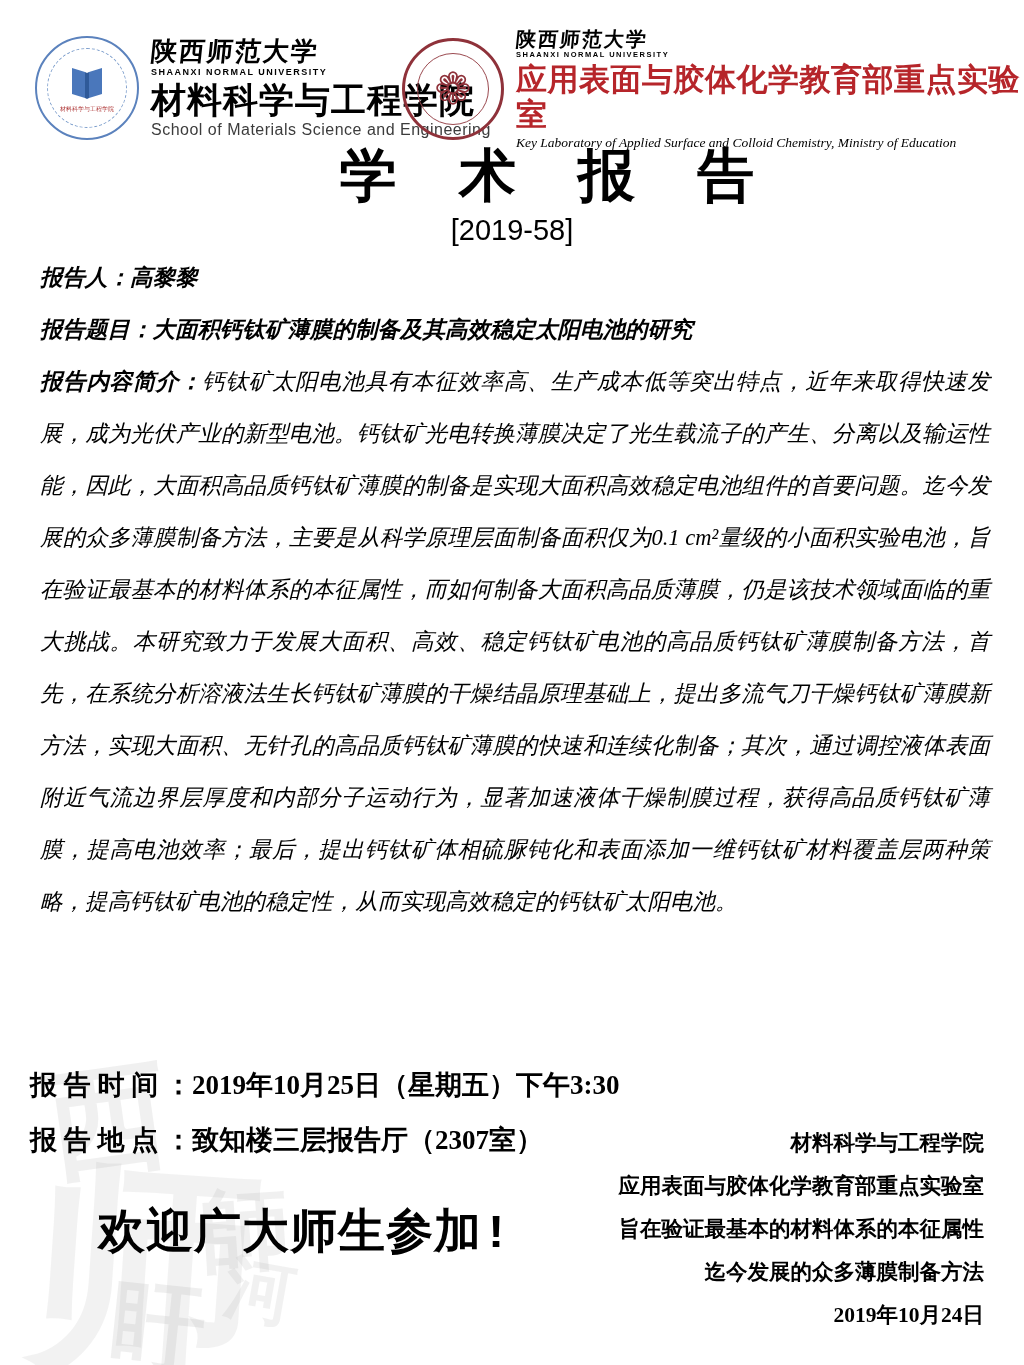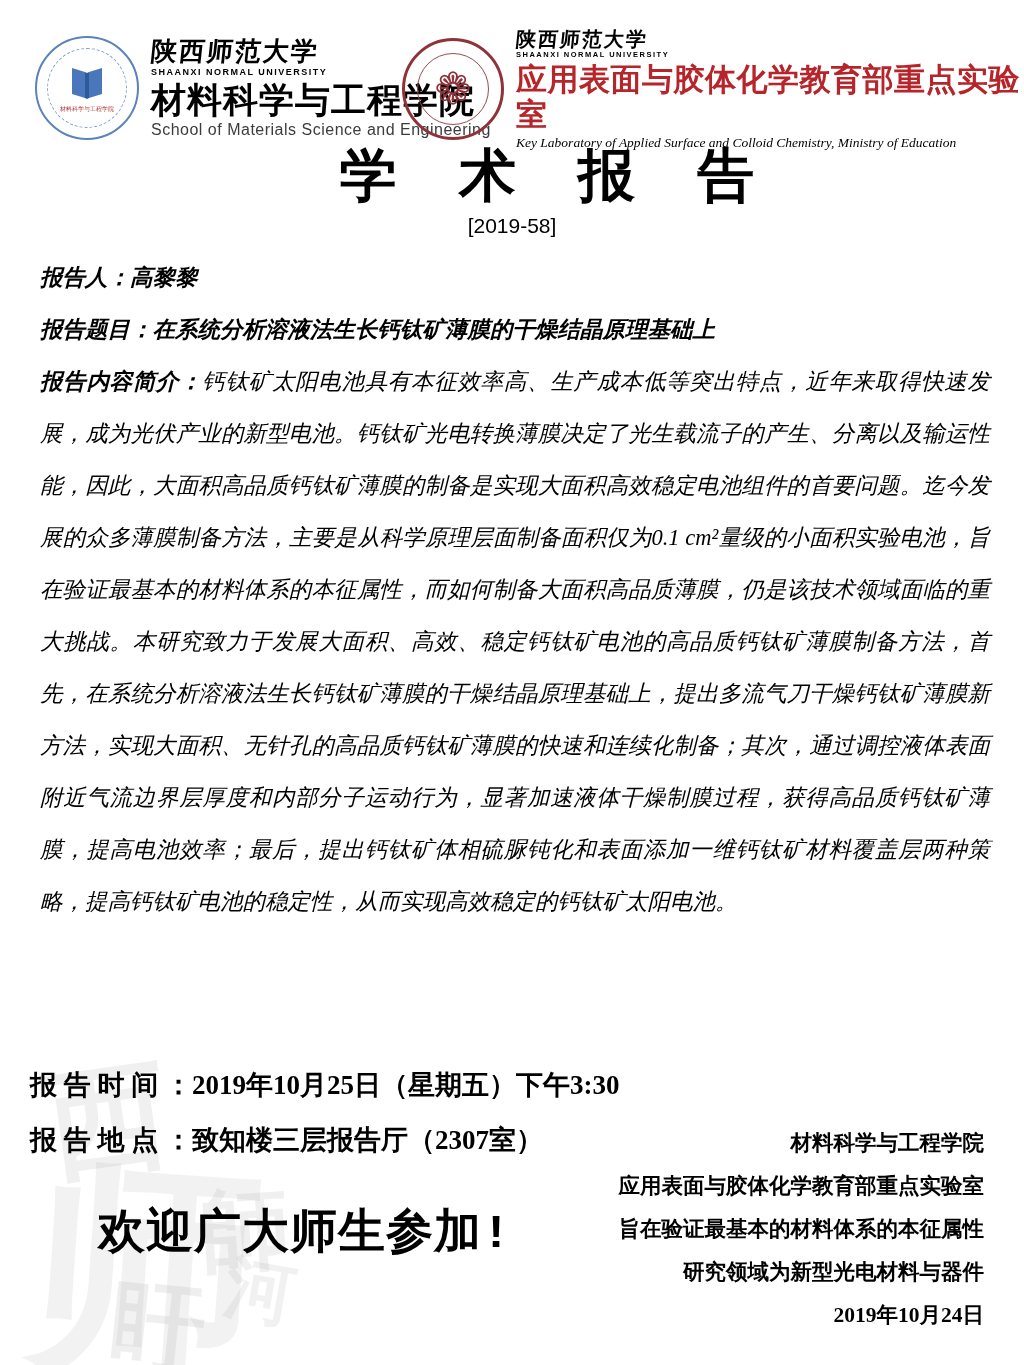--- a/index.html
+++ b/index.html
@@ -26,21 +26,21 @@
   .uni-en{font-size:9px;letter-spacing:1.5px;font-weight:bold;font-family:"Liberation Sans",sans-serif;margin:1px 0 3px 0;}
   .uni-en.small{font-size:7.5px;}
   .school-cn{font-size:35px;font-weight:bold;font-family:"Liberation Sans","DejaVu Sans",sans-serif;letter-spacing:1px;}
   .school-en{font-size:16px;color:#3c3c3c;font-family:"Liberation Sans",sans-serif;margin-top:2px;letter-spacing:0.5px;}
   .lab-cn{font-size:31px;font-weight:bold;font-family:"Liberation Sans","DejaVu Sans",sans-serif;letter-spacing:0.5px;}
   .lab-en{font-size:13.5px;font-style:italic;margin-top:3px;}
   
   .doc-title{position:absolute;top:138px;left:0;width:100%;text-align:center;
     font-size:57px;font-weight:bold;letter-spacing:0.42em;text-indent:0.42em;padding-left:35px;}
   .doc-number{position:absolute;top:214px;left:0;width:100%;text-align:center;
-    font-size:21px;font-family:"Liberation Sans","DejaVu Sans",sans-serif;}
+    font-size:29px;font-family:"Liberation Sans","DejaVu Sans",sans-serif;}
   
   .body-text{position:absolute;left:40px;right:34px;top:252px;
     font-size:22.5px;line-height:52px;text-align:justify;}
   .body-text p{margin:0;font-style:italic;}
   .body-text .lbl{font-weight:bold;}
   .bold-line{font-weight:bold;}
   
   .schedule{position:absolute;left:30px;top:1058px;font-size:27px;font-weight:bold;line-height:55px;}
   
   .signatures{position:absolute;right:40px;top:1122px;text-align:right;
@@ -102,32 +102,32 @@
       <div class="lab-cn" style="color:#b6252a;">应用表面与胶体化学教育部重点实验室</div>
       <div class="lab-en">Key Laboratory of Applied Surface and Colloid Chemistry, Ministry of Education</div>
     </div>
   </div>
 
   <div class="doc-title">学 术 报 告</div>
   <div class="doc-number">[2019-58]</div>
 
   <div class="body-text">
     <p class="bold-line"><span class="lbl">报告人：</span><span>高黎黎</span></p>
-    <p class="bold-line"><span class="lbl">报告题目：</span><span>在系统分析溶液法生长钙钛矿薄膜的干燥结晶原理基础上</span></p>
+    <p class="bold-line"><span class="lbl">报告题目：</span><span>大面积钙钛矿薄膜的制备及其高效稳定太阳电池的研究</span></p>
     <p><span class="lbl">报告内容简介：</span><span>钙钛矿太阳电池具有本征效率高、生产成本低等突出特点，近年来取得快速发展，成为光伏产业的新型电池。钙钛矿光电转换薄膜决定了光生载流子的产生、分离以及输运性能，因此，大面积高品质钙钛矿薄膜的制备是实现大面积高效稳定电池组件的首要问题。迄今发展的众多薄膜制备方法，主要是从科学原理层面制备面积仅为0.1 cm²量级的小面积实验电池，旨在验证最基本的材料体系的本征属性，而如何制备大面积高品质薄膜，仍是该技术领域面临的重大挑战。本研究致力于发展大面积、高效、稳定钙钛矿电池的高品质钙钛矿薄膜制备方法，首先，在系统分析溶液法生长钙钛矿薄膜的干燥结晶原理基础上，提出多流气刀干燥钙钛矿薄膜新方法，实现大面积、无针孔的高品质钙钛矿薄膜的快速和连续化制备；其次，通过调控液体表面附近气流边界层厚度和内部分子运动行为，显著加速液体干燥制膜过程，获得高品质钙钛矿薄膜，提高电池效率；最后，提出钙钛矿体相硫脲钝化和表面添加一维钙钛矿材料覆盖层两种策略，提高钙钛矿电池的稳定性，从而实现高效稳定的钙钛矿太阳电池。</span></p>
   </div>
 
   <div class="schedule">
     <div><span>报 告 时 间 ：</span><span>2019年10月25日（星期五）下午3:30</span></div>
     <div><span>报 告 地 点 ：</span><span>致知楼三层报告厅（2307室）</span></div>
   </div>
 
   <div class="signatures">
     <div>材料科学与工程学院</div>
     <div>应用表面与胶体化学教育部重点实验室</div>
     <div>旨在验证最基本的材料体系的本征属性</div>
-    <div>研究领域为新型光电材料与器件</div>
+    <div>迄今发展的众多薄膜制备方法</div>
     <div>2019年10月24日</div>
   </div>
 
   <div class="welcome">欢迎广大师生参加!</div>
 
 </div>
 
 </body></html>

